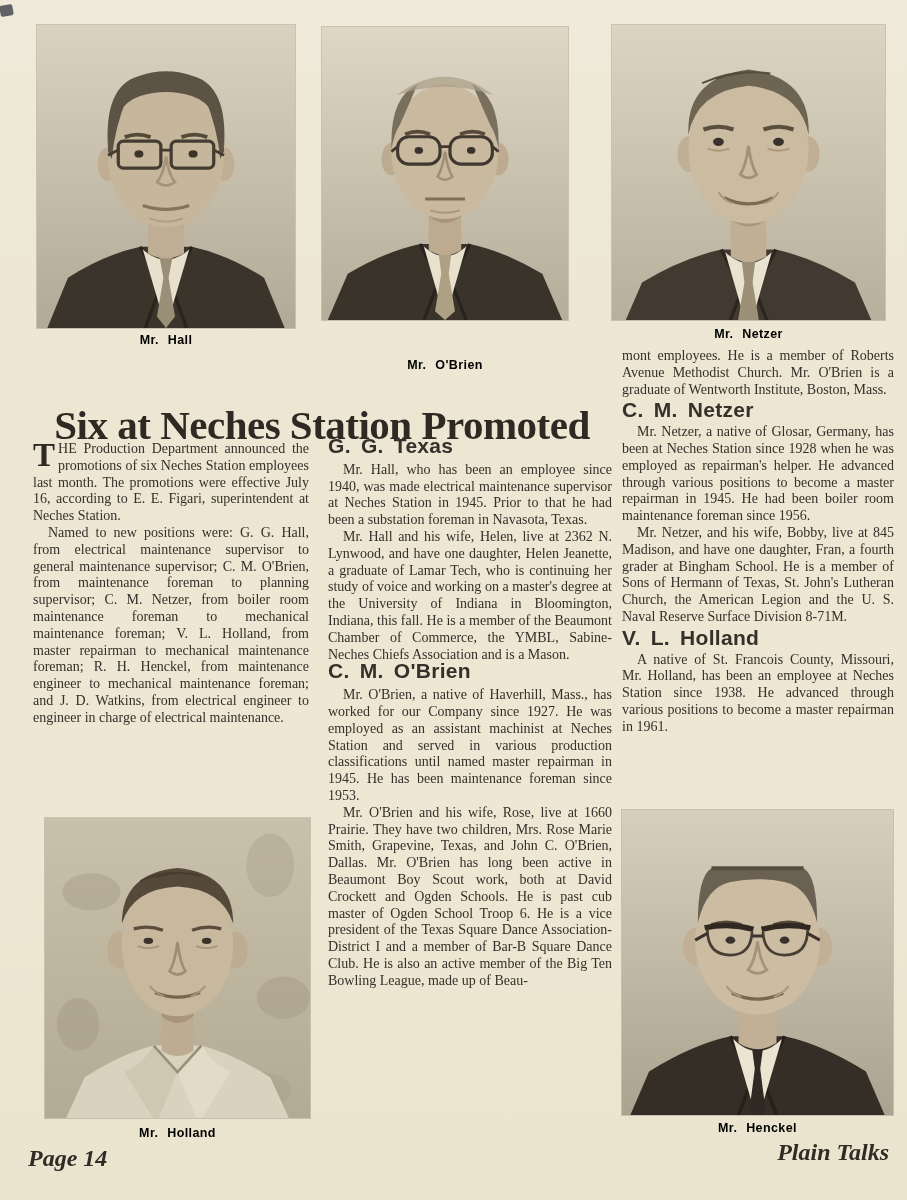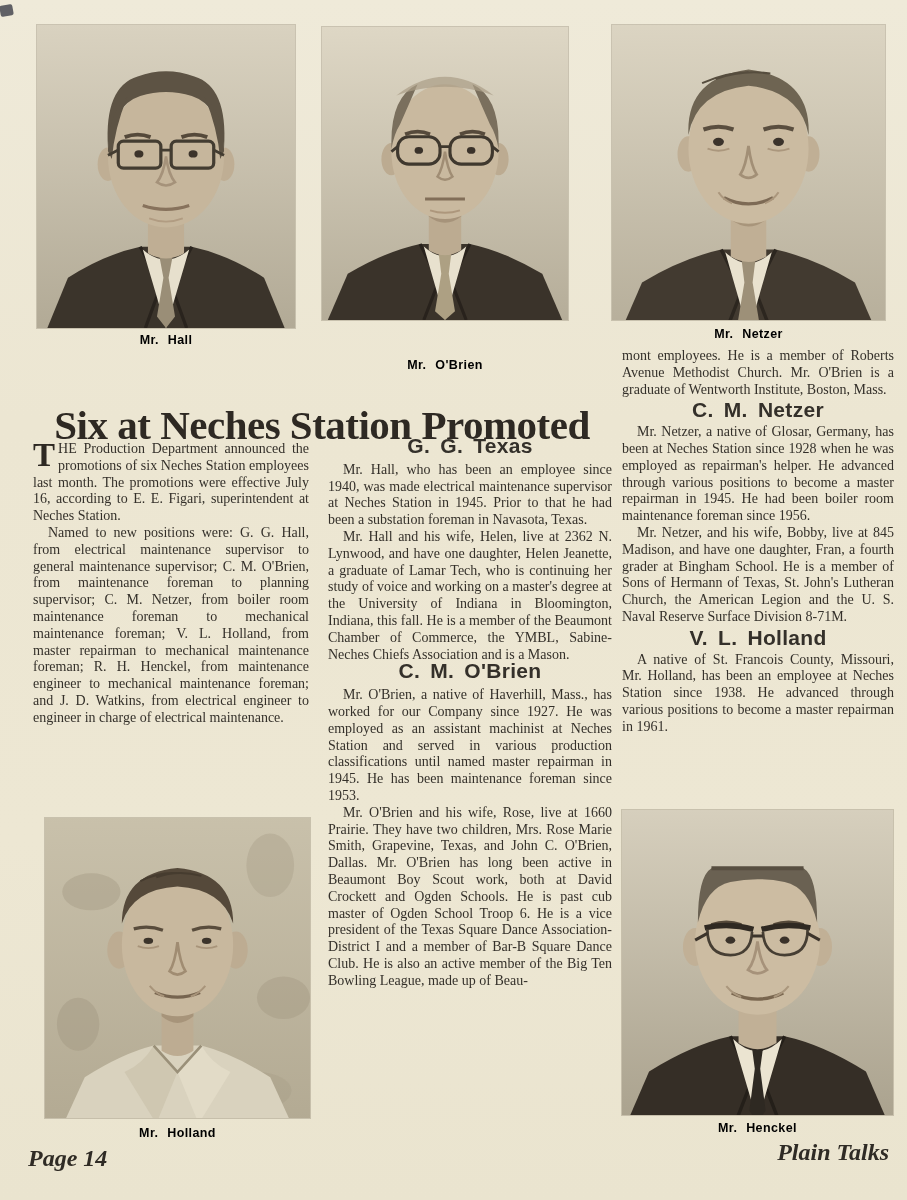--- a/index.html
+++ b/index.html
@@ -25,21 +25,21 @@
     font-size:14px;line-height:16.8px;color:#34302a;
   }
   .col p{margin:0;text-indent:15px;}
   .col p.first{text-indent:0;}
   .dropcap{
     float:left;font-weight:bold;font-size:33px;line-height:27px;
     padding:1px 3px 0 0;color:#2e2923;
   }
   .sec-heading{
     font-family:"Liberation Sans",sans-serif;font-weight:bold;
-    font-size:21px;text-align:center;color:#34302a;
+    font-size:21px;text-align:left;color:#34302a;
     margin:0 0 7px 0;letter-spacing:.3px;word-spacing:4px;
   }
   .sec-heading.gap-above{}
   .sec-heading.tight{margin-top:4px;margin-bottom:5px;}
   .footer-left,.footer-right{
     position:absolute;font-family:"Liberation Serif",serif;
     font-weight:bold;font-style:italic;font-size:24px;color:#2f2b25;
   }
   .footer-left{left:28px;top:1145px;}
   .footer-right{right:18px;top:1139px;}

